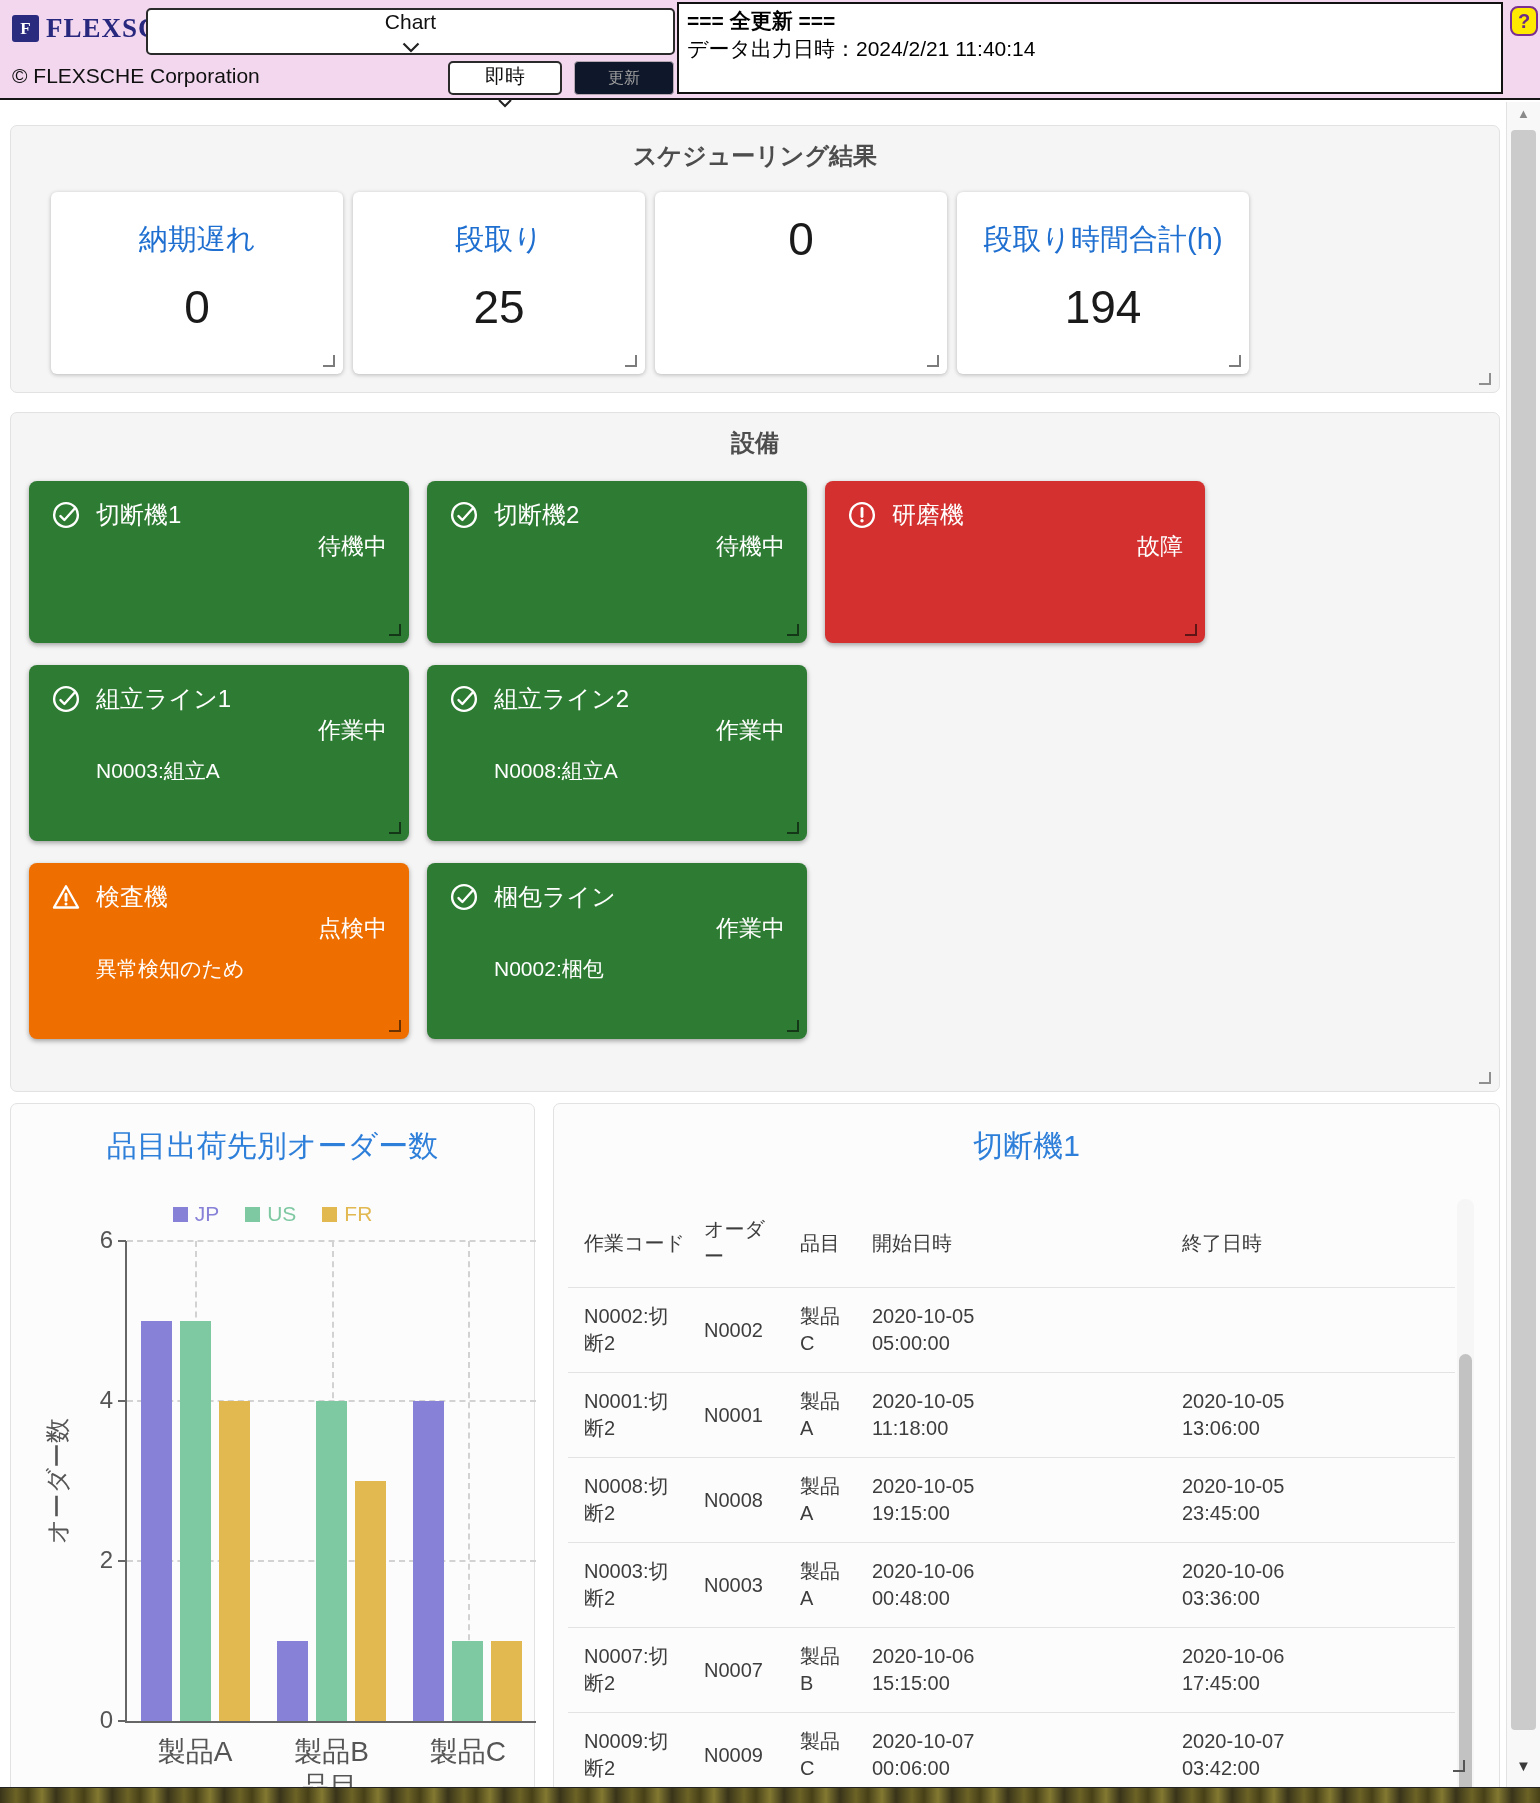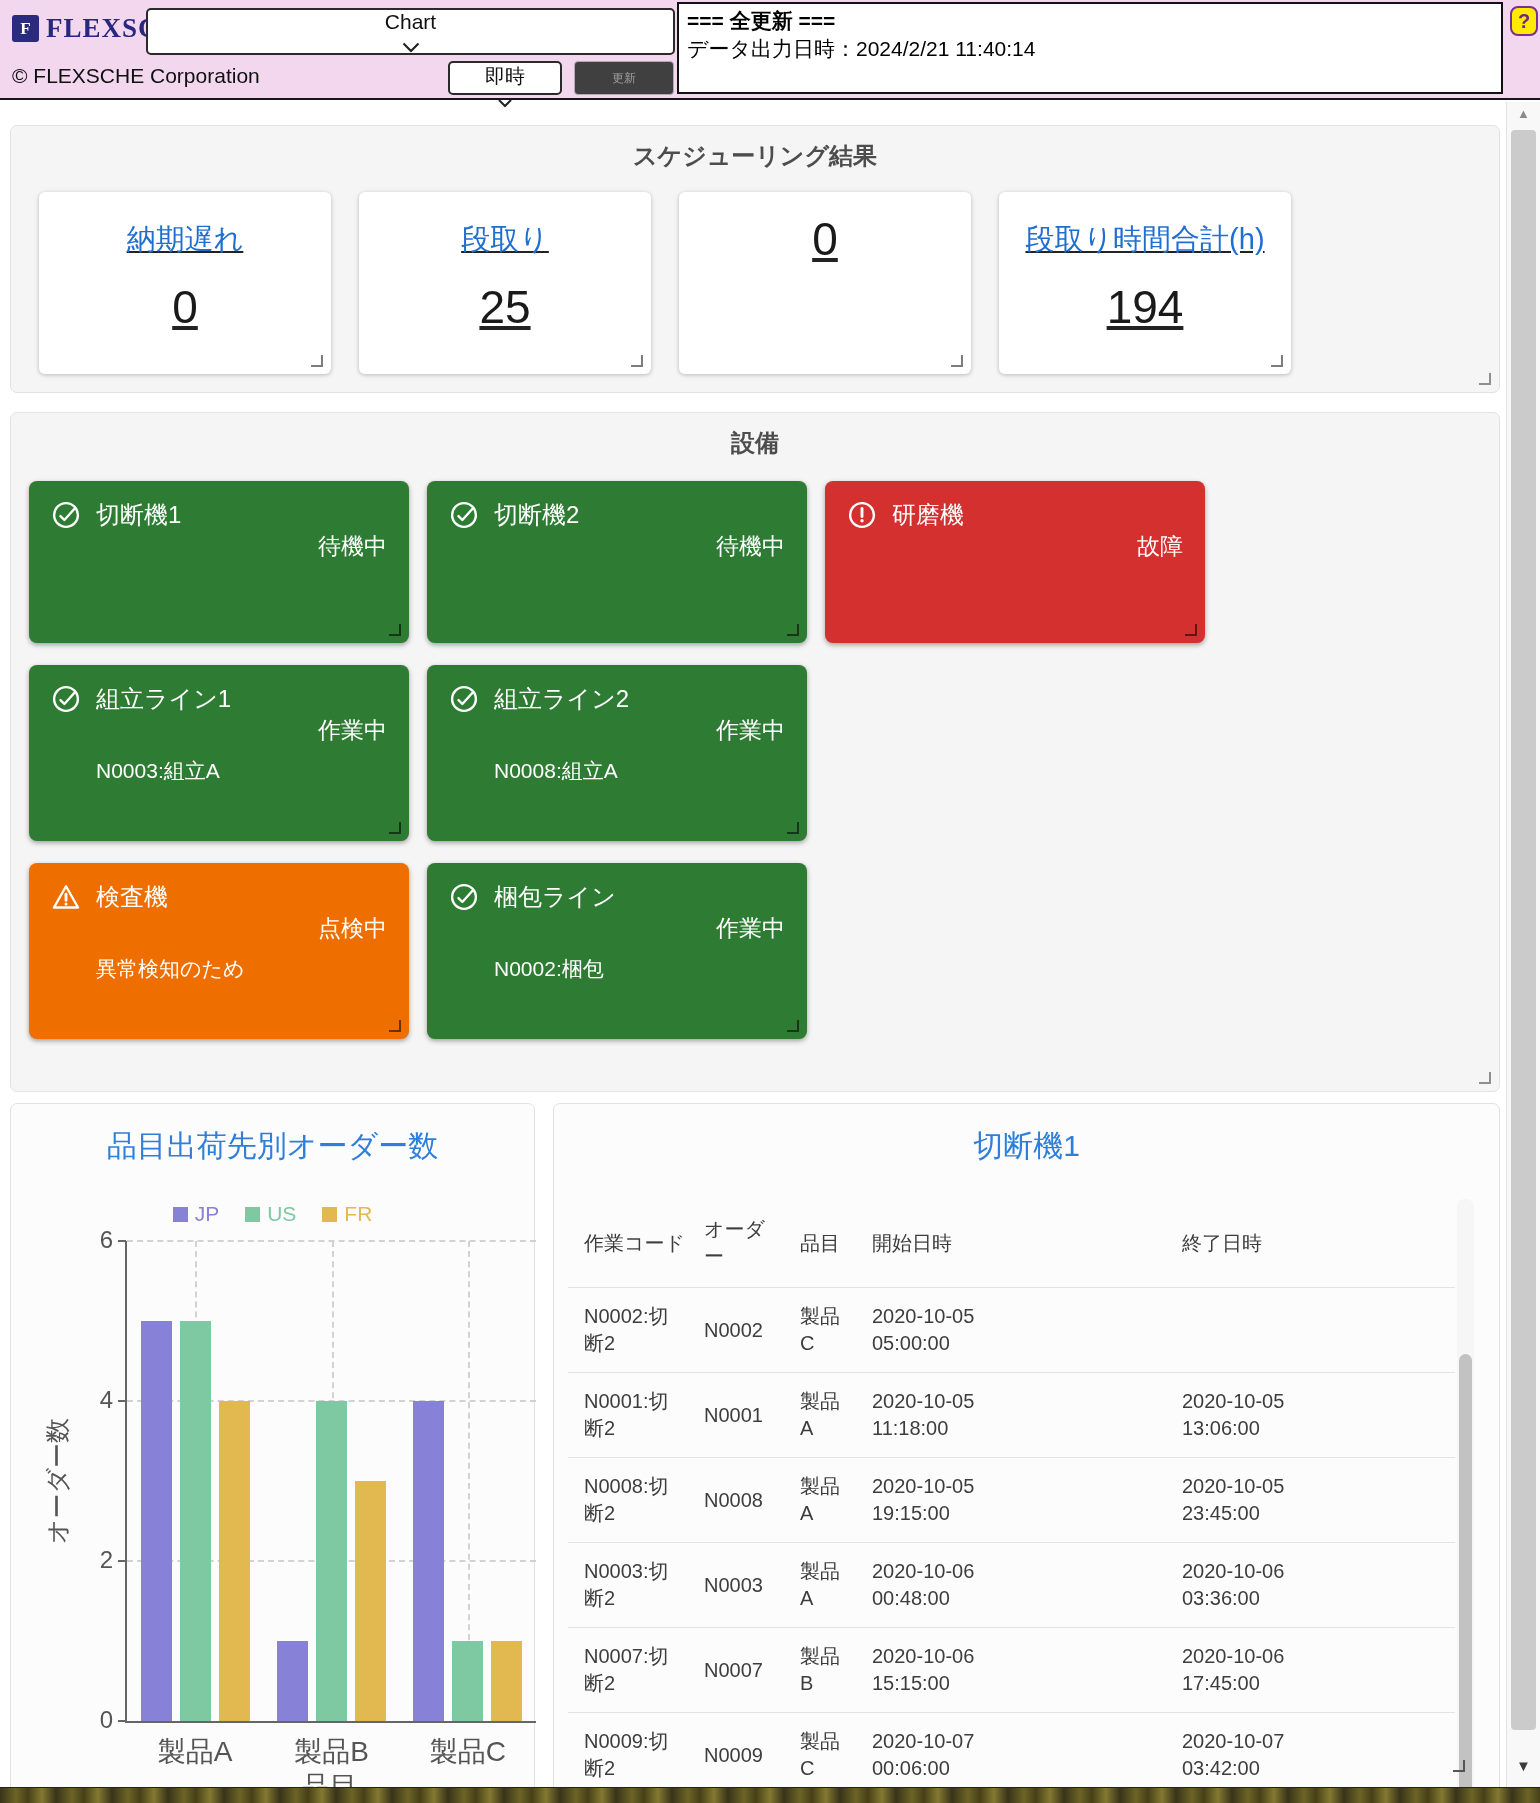--- a/index.html
+++ b/index.html
@@ -10,37 +10,37 @@
   .topbar{position:absolute;left:0;top:0;width:1540px;height:100px;background:#f2d7ef;border-bottom:2px solid #161616;box-sizing:border-box;}
   .logo-wrap{position:absolute;left:12px;top:13px;display:flex;align-items:center;gap:7px;}
   .logo-icon{width:27px;height:27px;background:#2a2a7f;border-radius:3px;color:#fff;display:flex;align-items:center;justify-content:center;
              font-family:"Liberation Serif",serif;font-weight:700;font-size:17px;}
   .logo-text{font-family:"Liberation Serif",serif;font-weight:700;font-size:27px;color:#28287e;letter-spacing:1px;}
   .copyright{position:absolute;left:12px;top:64px;font-size:21px;color:#101010;}
   .select-box{position:absolute;background:#fff;border:2px solid #2a2a2a;border-radius:5px;display:flex;align-items:center;
               justify-content:space-between;box-sizing:border-box;padding:0 14px;font-size:21px;color:#111;flex-direction:column;}
   .sel-chart{left:146px;top:8px;width:529px;height:47px;}
   .sel-interval{left:448px;top:61px;width:114px;height:34px;border-width:2px;font-size:20px;padding:0 9px;}
-  .btn-update{position:absolute;left:574px;top:61px;width:100px;height:34px;background:#404040;border:1px solid #b7a8b4;border-radius:4px;
-              color:#9f9f9f;font-size:12px;display:flex;align-items:center;justify-content:center;box-sizing:border-box;}
+  .btn-update{position:absolute;left:574px;top:61px;width:100px;height:34px;background:#0f172a;border:1px solid #b7a8b4;border-radius:4px;
+              color:#9f9f9f;font-size:16px;display:flex;align-items:center;justify-content:center;box-sizing:border-box;}
   .msg-box{position:absolute;left:677px;top:2px;width:826px;height:92px;background:#fff;border:2px solid #111;box-sizing:border-box;
            padding:3px 8px;font-size:21px;line-height:1.32;color:#000;}
   .msg-line1{font-weight:700;}
   .help-btn{position:absolute;left:1510px;top:6px;width:28px;height:30px;background:#ffe900;border:2px solid #7b2f90;border-radius:8px;
             color:#6a2a86;font-weight:700;font-size:20px;display:flex;align-items:center;justify-content:center;box-sizing:border-box;}
 
   
   .panel{position:absolute;background:#f5f5f5;border:1px solid #e2e2e2;border-radius:7px;box-sizing:border-box;}
   .panel-title{text-align:center;font-size:24px;font-weight:700;color:#4d4d4d;padding-top:14px;}
   .rsz{position:absolute;width:10px;height:10px;border-right:2px solid #8f8f8f;border-bottom:2px solid #8f8f8f;right:8px;bottom:7px;}
   .rsz-card{border-color:#7c7c7c;}
   .rsz-dark{border-color:rgba(0,0,0,0.55);}
 
   #panel-scheduling{left:10px;top:125px;width:1490px;height:268px;}
-  #kpi-row{position:absolute;left:28px;top:66px;display:flex;gap:28px;text-decoration:underline;}
+  #kpi-row{position:absolute;left:40px;top:66px;display:flex;gap:10px;}
   .kpi-card{position:relative;width:292px;height:182px;background:#fff;border-radius:6px;box-shadow:0 1px 4px rgba(0,0,0,0.25);}
   .kpi-label{margin-top:28px;text-align:center;font-size:29px;color:#1f6fd1;}
   .kpi-value{margin-top:20px;text-align:center;font-size:46px;color:#1a1a1a;}
 
   #panel-equipment{left:10px;top:412px;width:1490px;height:680px;}
   .eq-card{position:absolute;width:380px;border-radius:8px;box-shadow:0 2px 5px rgba(0,0,0,0.35);color:#fff;box-sizing:border-box;padding:18px 22px;}
   .eq-title-row{display:flex;align-items:center;gap:15px;}
   .eq-icon{width:30px;height:30px;color:#fff;flex:0 0 30px;}
   .eq-icon svg{width:30px;height:30px;display:block;}
   .eq-name{font-size:24px;}

